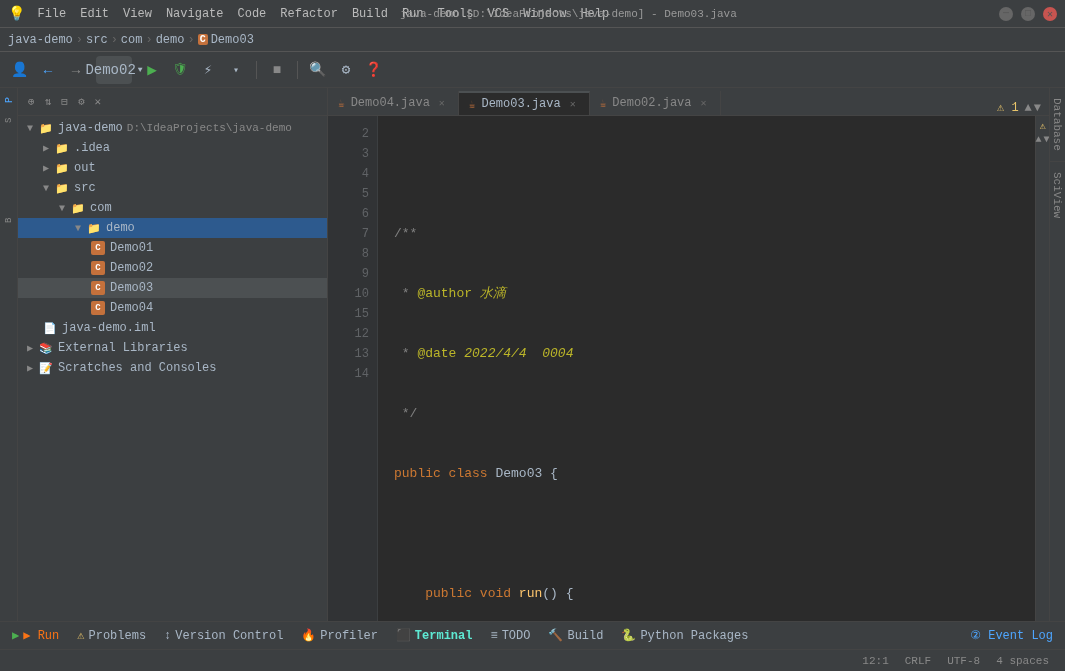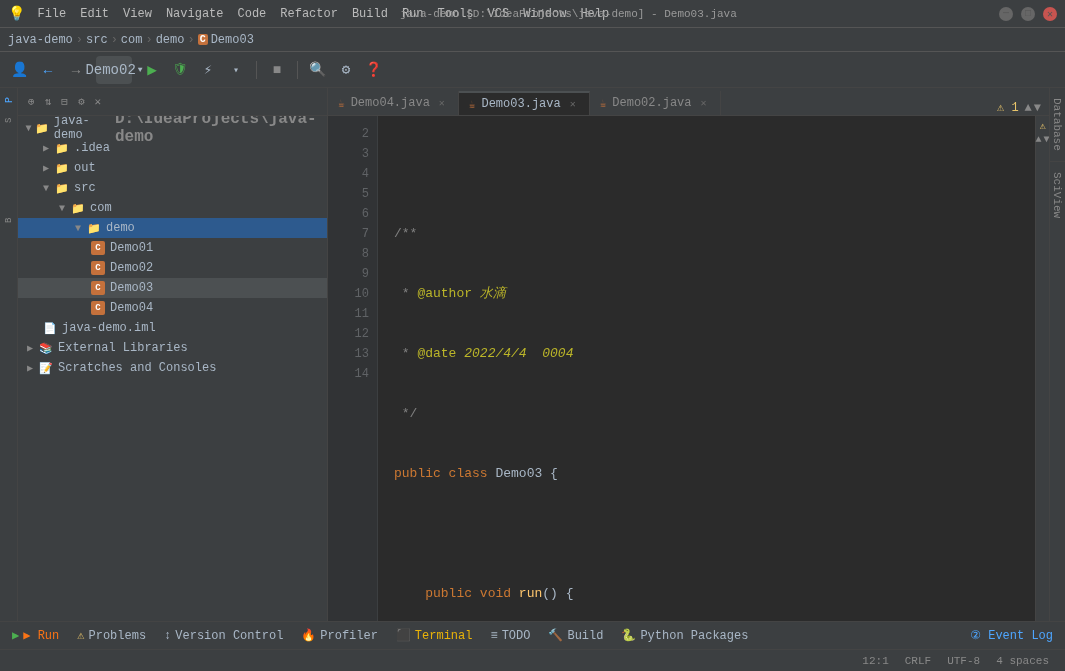--- a/index.html
+++ b/index.html
@@ -202,21 +202,21 @@
       display: flex;
       align-items: center;
       justify-content: center;
       margin-right: 4px;
       font-size: 11px;
     }
     .tree-label {
       font-size: 12px;
       color: #a9b7c6;
     }
-    .tree-label-gray { color: #888; font-size: 16px; font-weight: bold; }
+    .tree-label-gray { color: #888; font-size: 11px; }
     .folder-icon { color: #c8a86f; }
     .class-c { 
       background: #c4713c; 
       color: white; 
       border-radius: 2px; 
       width: 14px; 
       height: 14px; 
       font-size: 9px;
       display: flex; align-items: center; justify-content: center;
       font-weight: bold;
@@ -665,21 +665,21 @@
         <div class="line-num">4</div>
         <div class="line-num">5</div>
         <div class="line-num">6</div>
         <div class="line-num">7</div>
         <div class="line-num">8</div>
         <div class="line-num" style="position:relative;">
           9
         </div>
         <div class="line-num">10</div>
         <div class="line-num" style="position:relative;">
-          11
+          15
         </div>
         <div class="line-num">12</div>
         <div class="line-num">13</div>
         <div class="line-num">14</div>
       </div>
 
       <div id="code-area">
         <div class="code-line"></div>
         <div class="code-line"><span class="cm">/**</span></div>
         <div class="code-line"><span class="cm"> * </span><span class="an">@author</span><span class="cm"> </span><span class="an-v">水滴</span></div>
@@ -724,21 +724,21 @@
   <div class="bottom-btn">
     <span>↕</span>
     <span style="color:#a9b7c6;">Version Control</span>
   </div>
   <div class="bottom-btn">
     <span>🔥</span>
     <span style="color:#a9b7c6;">Profiler</span>
   </div>
   <div class="bottom-btn">
     <span>⬛</span>
-    <span style="color:#eab308;">Terminal</span>
+    <span style="color:#5eead4;font-weight:bold;">Terminal</span>
   </div>
   <div class="bottom-btn">
     <span>≡</span>
     <span style="color:#a9b7c6;">TODO</span>
   </div>
   <div class="bottom-btn">
     <span>🔨</span>
     <span style="color:#a9b7c6;">Build</span>
   </div>
   <div class="bottom-btn">

